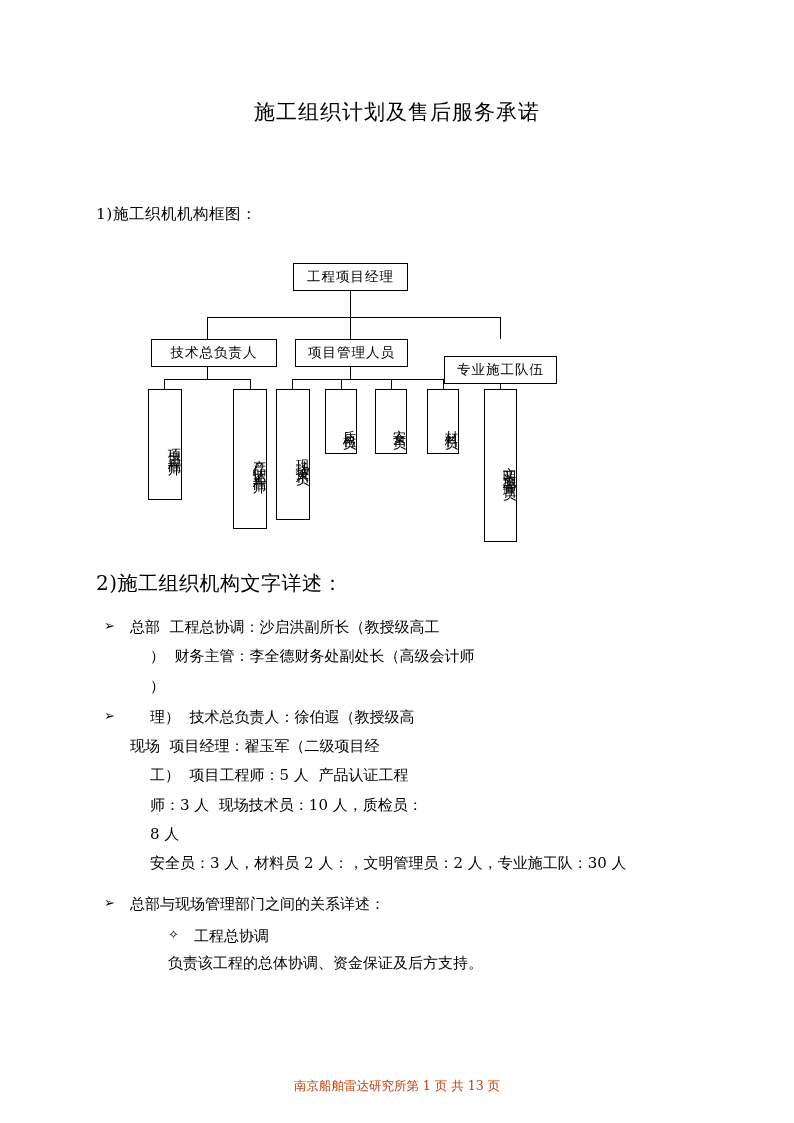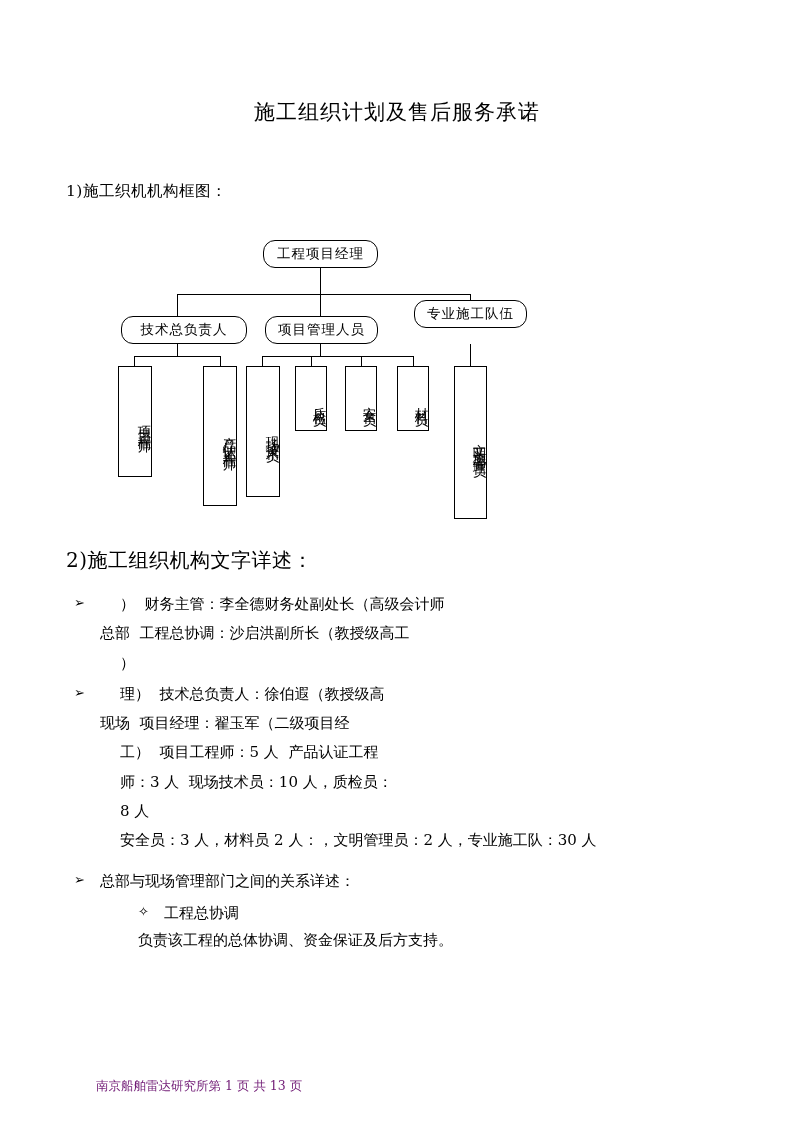--- a/index.html
+++ b/index.html
@@ -13,33 +13,33 @@
     font-family: "DejaVu Serif", "Liberation Serif", serif;
     color: #000;
     position: relative;
     overflow: hidden;
   }
   .page {
     position: relative;
     width: 794px;
     height: 1123px;
     box-sizing: border-box;
-    padding: 0 66px;
+    padding: 0 96px;
   }
   .doc-title {
     text-align: center;
     font-size: 21px;
     font-weight: normal;
     letter-spacing: 1px;
     margin: 0;
     padding-top: 98px;
   }
   .section-heading {
     font-size: 15.5px;
-    margin-top: 55px;
+    margin-top: 78px;
     letter-spacing: 0.5px;
   }
   .section-heading-2 {
     font-size: 20px;
     letter-spacing: 0.5px;
   }
 
   
   .orgchart {
     position: relative;
@@ -55,21 +55,20 @@
     font-size: 13.5px;
     text-align: center;
     background: #fff;
     z-index: 2;
   }
   .node.h {
     display: flex;
     align-items: center;
     justify-content: center;
     letter-spacing: 1px;
-    border-radius: 12px;
   }
   .node.v {
     writing-mode: vertical-rl;
     text-orientation: upright;
     letter-spacing: 3.5px;
     padding-top: 5px;
     line-height: 1.02;
     overflow: hidden;
     display: block;
   }
@@ -123,23 +122,23 @@
     margin-top: -2px;
   }
 
   
   .footer {
     position: absolute;
     left: 96px;
     right: 96px;
     bottom: 28px;
     display: flex;
-    justify-content: flex-start;
+    justify-content: center;
     font-size: 12.5px;
-    color: #701a75;
+    color: #c2410c;
     border-top: 0;
   }
   .footer .right span { }
 </style>
 </head>
 <body>
 
 <div class="page">
 
   <h1 class="doc-title">施工组织计划及售后服务承诺</h1>
@@ -153,21 +152,21 @@
     <div class="line vline" style="left:254px; top:44px; width:1px; height:26px;"></div>
 
     <div class="line hline" style="left:111px; top:70px; width:293px; height:1px;"></div>
 
     <div class="line vline" style="left:111px; top:70px; width:1px; height:22px;"></div>
     <div class="line vline" style="left:254px; top:70px; width:1px; height:22px;"></div>
     <div class="line vline" style="left:404px; top:70px; width:1px; height:22px;"></div>
 
     <div class="node h" style="left:55px; top:92px; width:126px; height:28px;">技术总负责人</div>
     <div class="node h" style="left:199px; top:92px; width:113px; height:28px;">项目管理人员</div>
-    <div class="node h" style="left:348px; top:76px; width:113px; height:28px;">专业施工队伍</div>
+    <div class="node h" style="left:348px; top:109px; width:113px; height:28px;">专业施工队伍</div>
 
     <div class="line vline" style="left:111px; top:120px; width:1px; height:12px;"></div>
     <div class="line hline" style="left:68px; top:132px; width:86px; height:1px;"></div>
     <div class="line vline" style="left:68px; top:132px; width:1px; height:10px;"></div>
     <div class="line vline" style="left:154px; top:132px; width:1px; height:10px;"></div>
 
     <div class="line vline" style="left:254px; top:120px; width:1px; height:12px;"></div>
     <div class="line hline" style="left:196px; top:132px; width:151px; height:1px;"></div>
     <div class="line vline" style="left:196px; top:132px; width:1px; height:10px;"></div>
     <div class="line vline" style="left:245px; top:132px; width:1px; height:10px;"></div>
@@ -185,22 +184,22 @@
     <div class="node v" style="left:388px; top:142px; width:33px; height:153px;">文明施工管理员</div>
   </div>
 
   <div class="section-heading-2" style="margin-top:28px;">2)施工组织机构文字详述：</div>
 
   <div class="bullets">
 
     <div class="b-item">
       <div class="b-mark">➢</div>
       <div class="b-body">
+        <div class="b-line">总部  工程总协调：沙启洪副所长（教授级高工</div>
         <div class="b-line indent1">）  财务主管：李全德财务处副处长（高级会计师</div>
-        <div class="b-line">总部  工程总协调：沙启洪副所长（教授级高工</div>
         <div class="b-line indent1">）</div>
       </div>
     </div>
 
     <div class="b-item">
       <div class="b-mark">➢</div>
       <div class="b-body">
         <div class="b-line indent1">理）  技术总负责人：徐伯遐（教授级高</div>
         <div class="b-line">现场  项目经理：翟玉军（二级项目经</div>
         <div class="b-line indent1">工）  项目工程师：5 人  产品认证工程</div>

